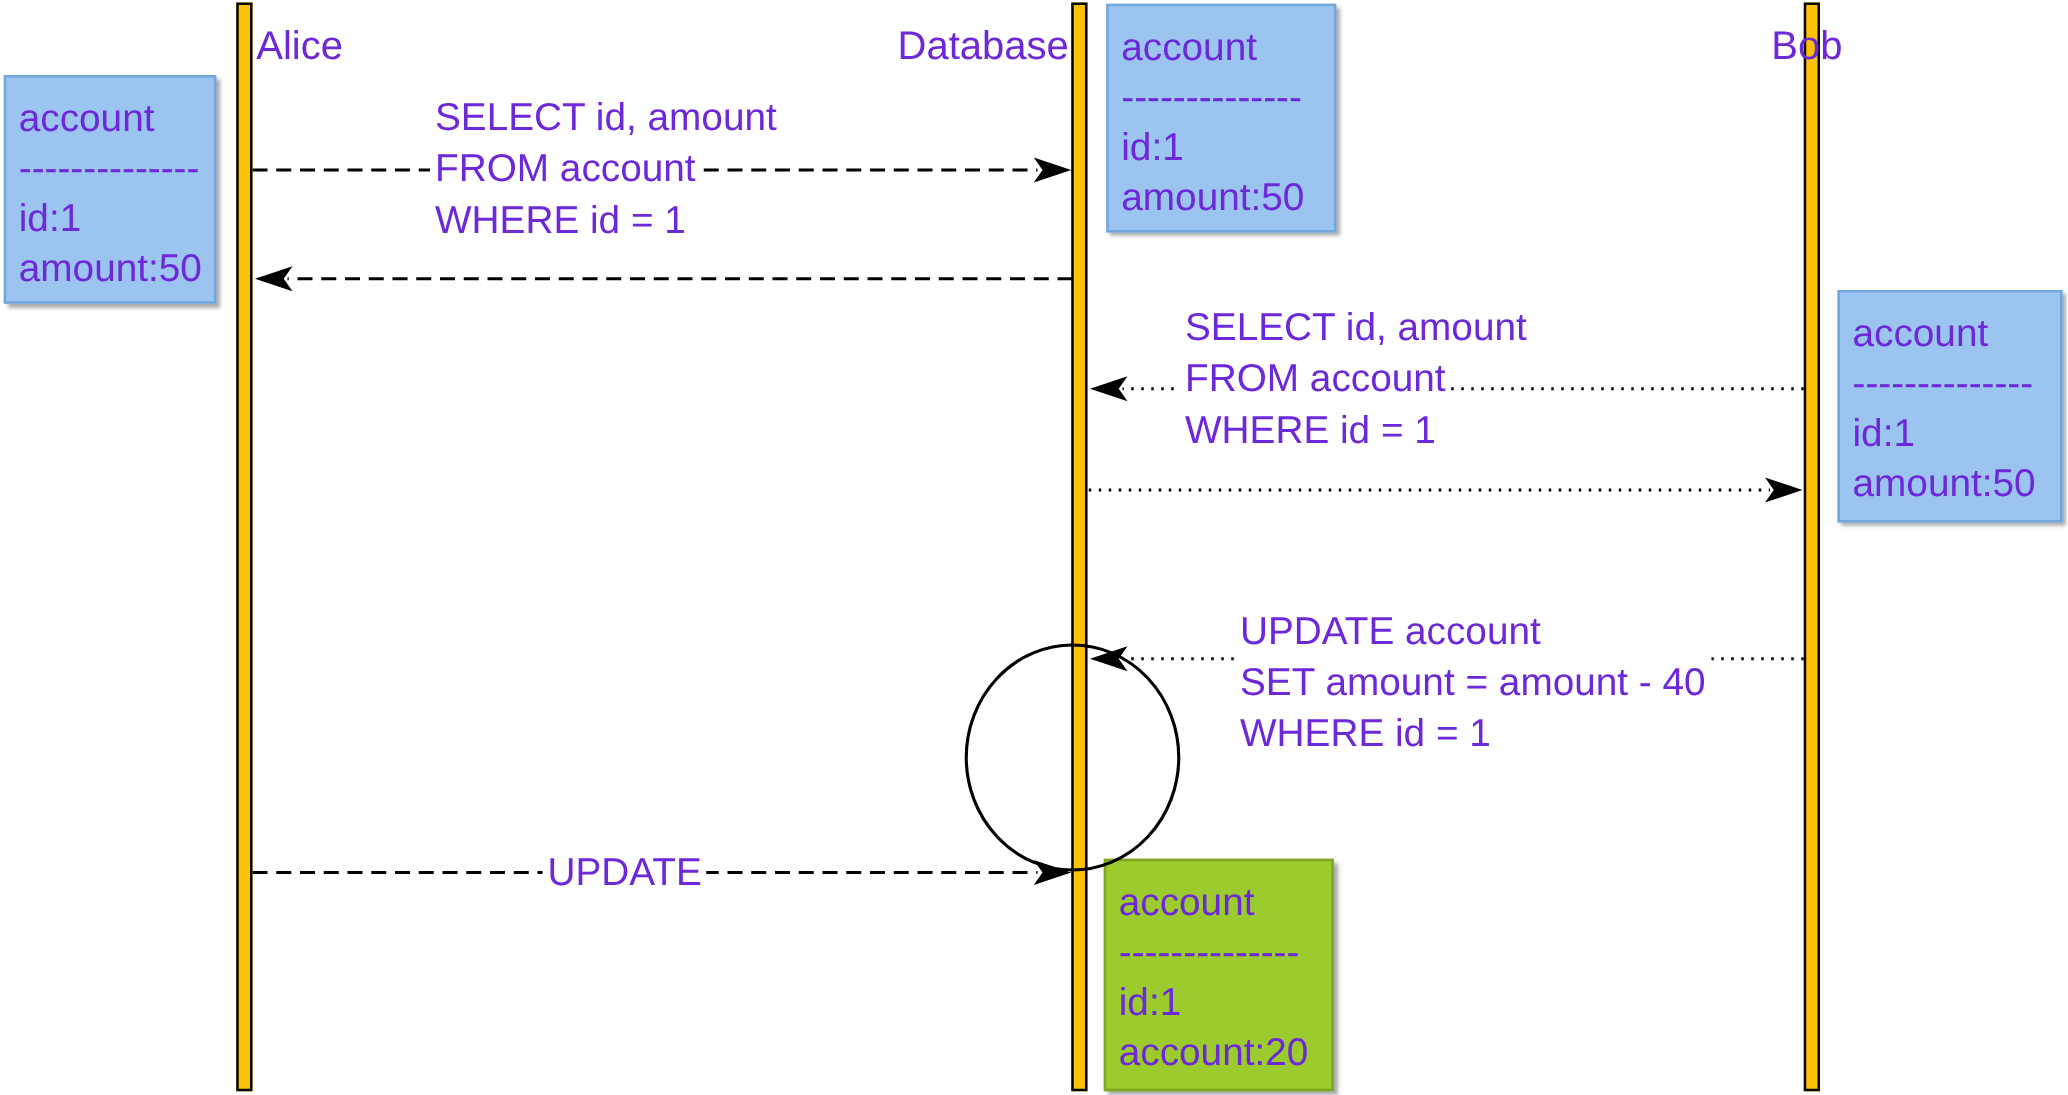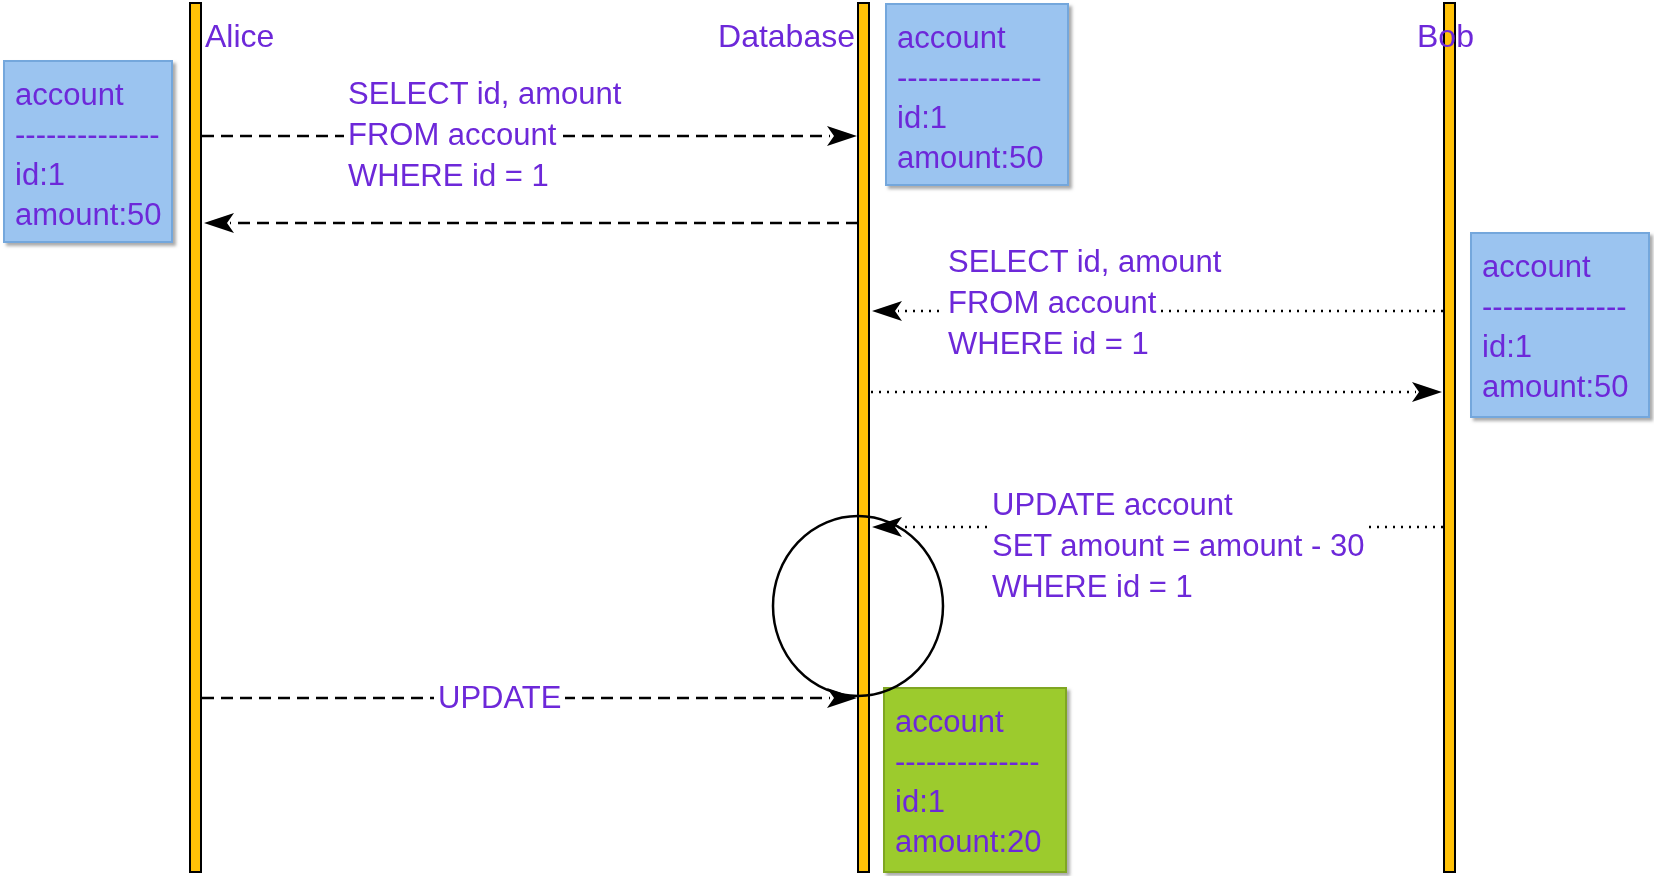--- a/index.html
+++ b/index.html
@@ -115,21 +115,21 @@
     <div class="sb-row">account</div>
     <div class="sb-row">--------------</div>
     <div class="sb-row">id:1</div>
     <div class="sb-row">amount:50</div>
   </div>
 
   <div class="state-box box-green sb-commit">
     <div class="sb-row">account</div>
     <div class="sb-row">--------------</div>
     <div class="sb-row">id:1</div>
-    <div class="sb-row">amount:20</div>
+    <div class="sb-row">account:20</div>
   </div>
 
   <svg id="arrows" width="1654" height="876" viewBox="0 0 1654 876">
 
     <g>
       <line x1="202" y1="136" x2="830" y2="136" stroke="#000" stroke-width="2.5" stroke-dasharray="12 7"></line>
       <polygon points="857,136 827,126 834,136 827,146" fill="#000"></polygon>
     </g>
 
     <g>
@@ -167,21 +167,21 @@
   </div>
 
   <div class="msg-label ml-select-bob">
     <div class="msg-line">SELECT id, amount</div>
     <div class="msg-line">FROM account</div>
     <div class="msg-line">WHERE id = 1</div>
   </div>
 
   <div class="msg-label ml-update-bob">
     <div class="msg-line">UPDATE account</div>
-    <div class="msg-line">SET amount = amount - 30</div>
+    <div class="msg-line">SET amount = amount - 40</div>
     <div class="msg-line">WHERE id = 1</div>
   </div>
 
   <div class="msg-label ml-commit">
     <div class="msg-line">UPDATE</div>
   </div>
 
 </div>
 
 </body></html>

